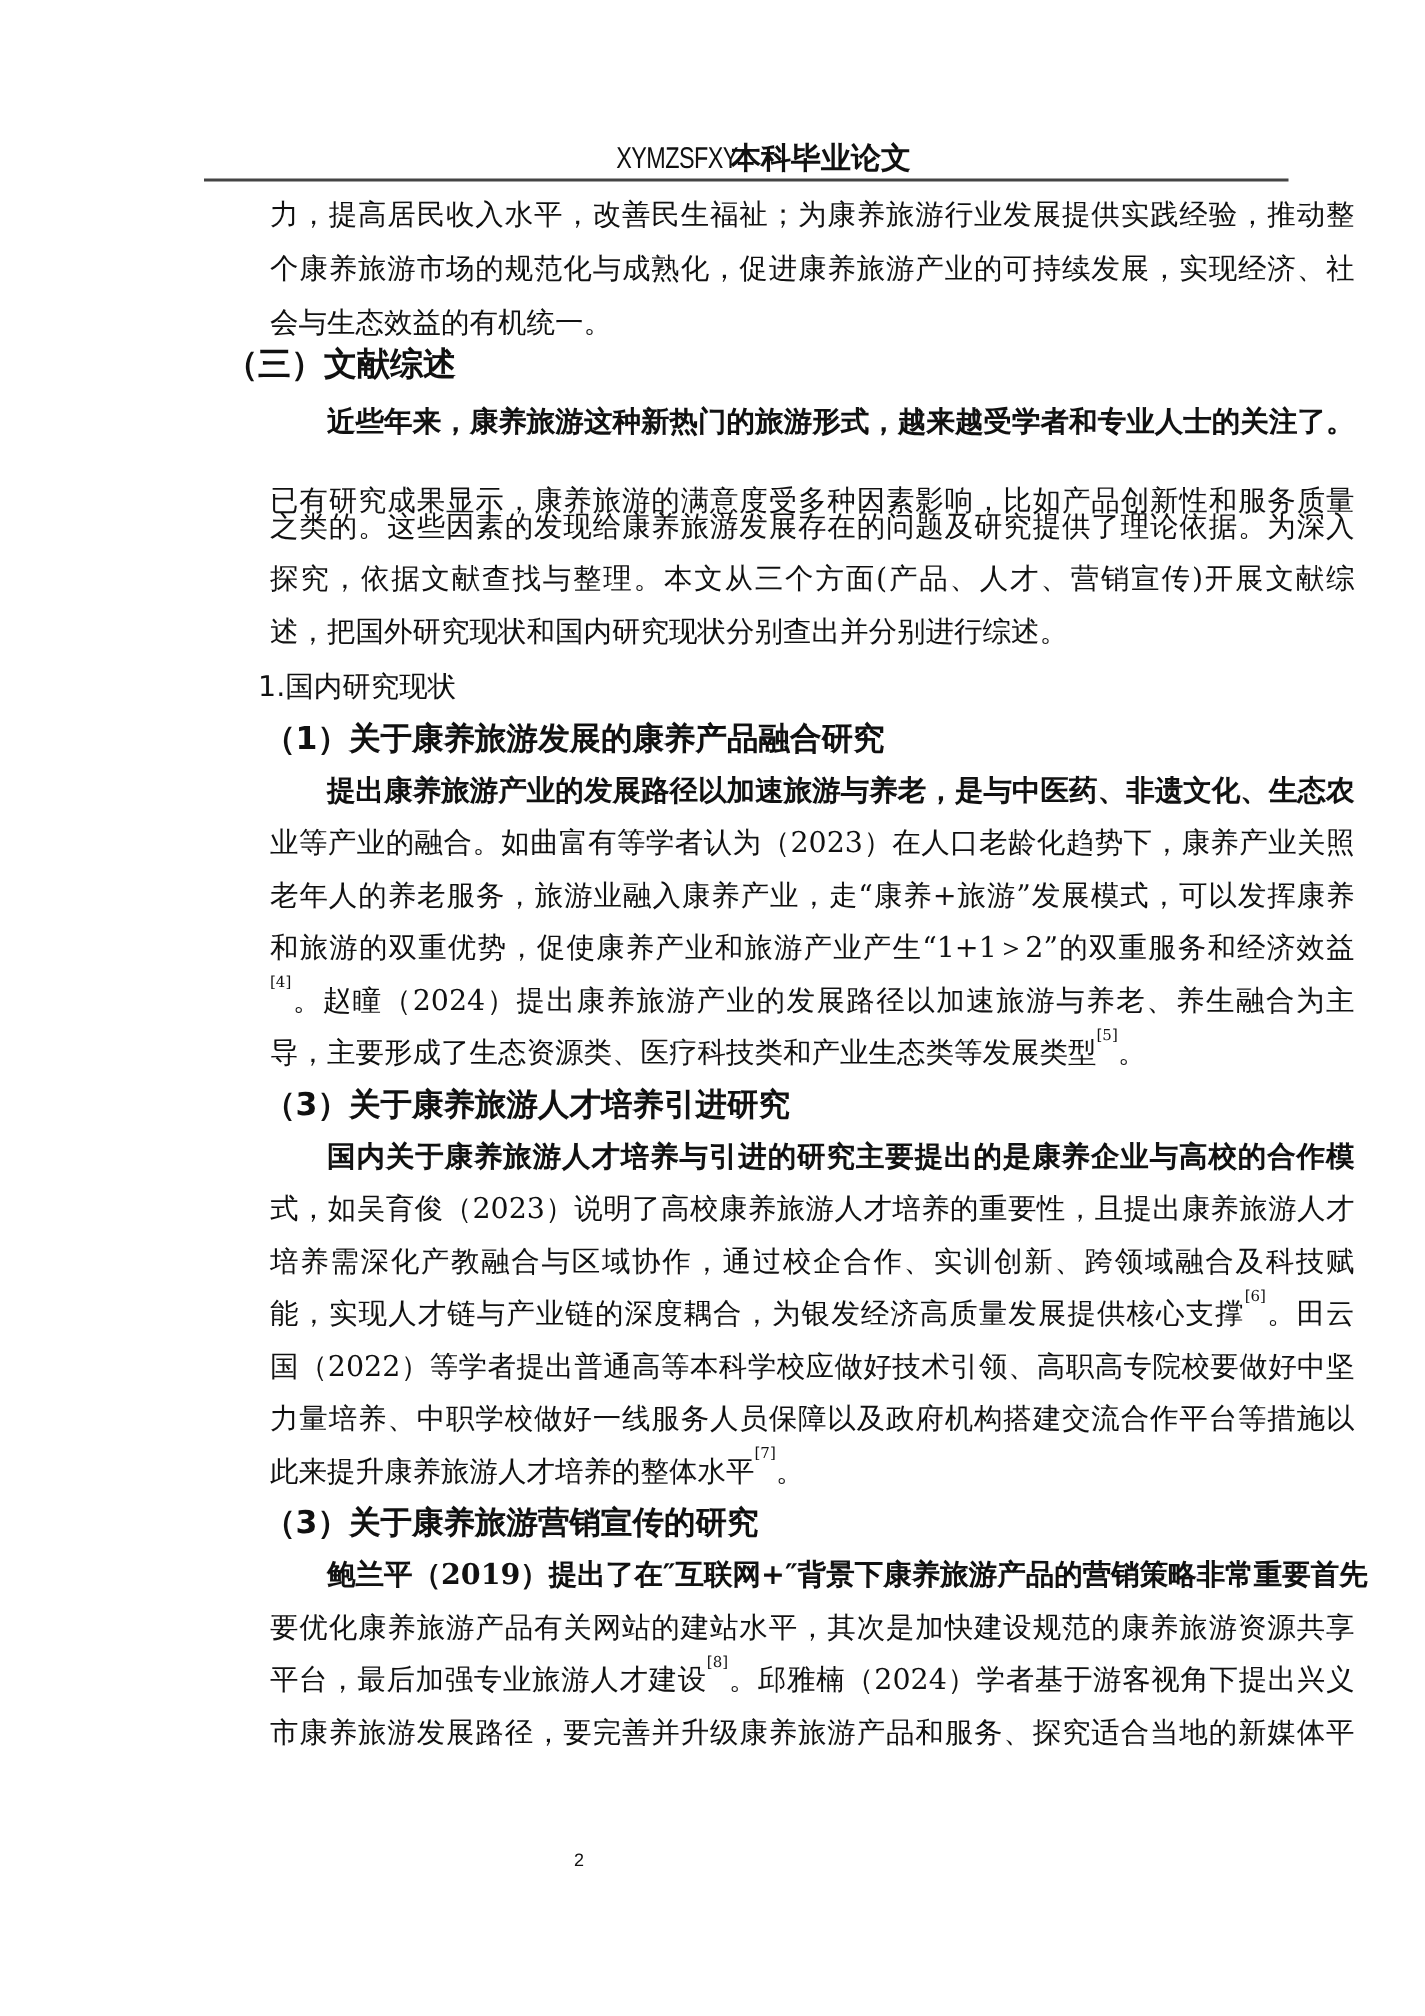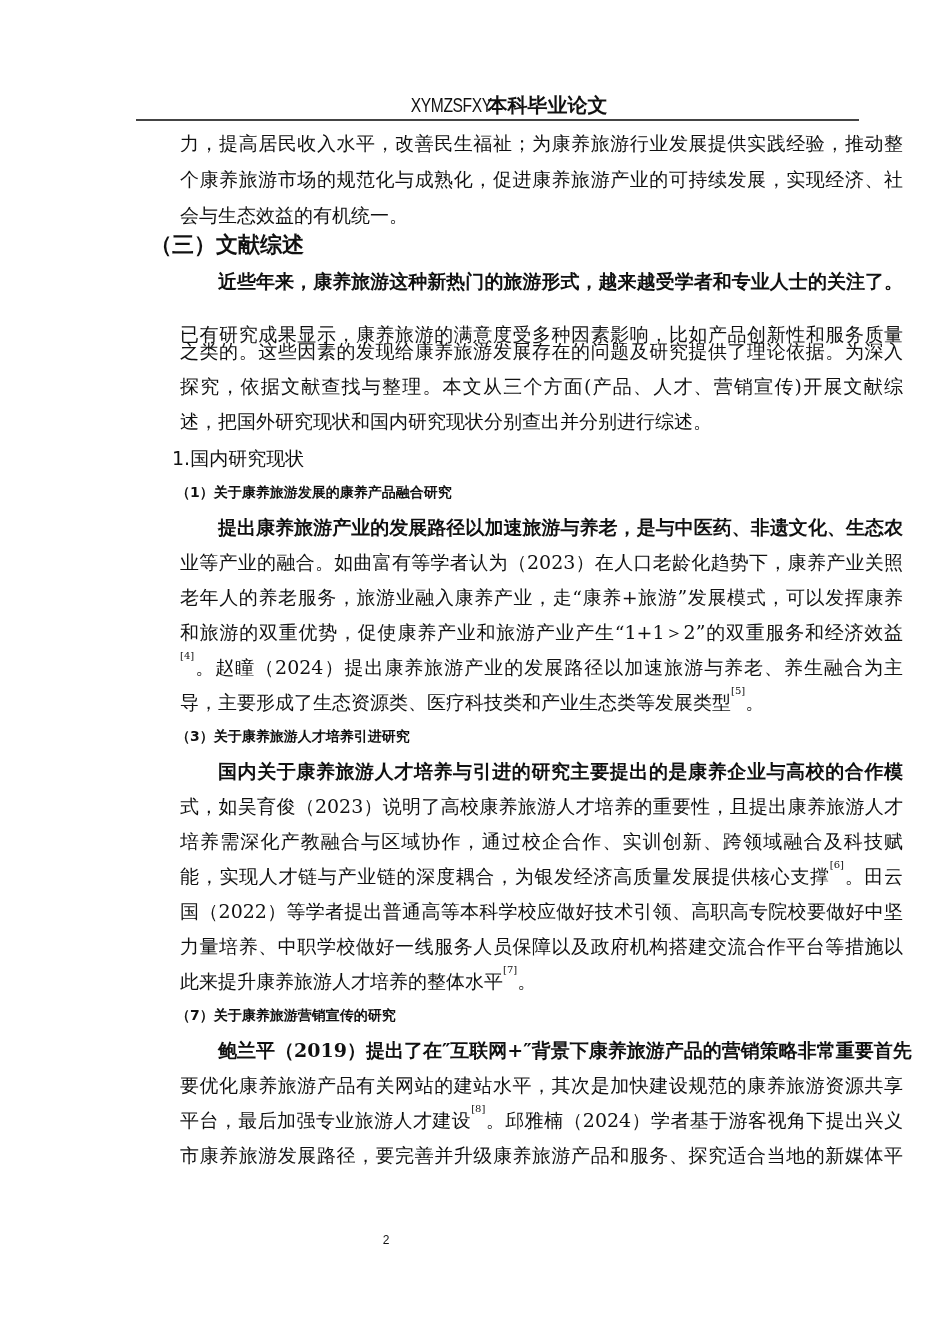--- a/index.html
+++ b/index.html
@@ -76,36 +76,36 @@
     .line.indent {
       left: 174px;
       width: 685px;
       font-weight: bold;
     }
     .h2 {
       position: absolute;
       left: 150px;
       font-size: 22px;
       line-height: 30px;
-      font-family: Liberation Serif, serif;
+      font-family: Liberation Mono, monospace;
       font-weight: bold;
       white-space: nowrap;
     }
     .h3 {
       position: absolute;
       left: 172px;
       font-size: 19px;
       line-height: 26px;
       font-family: "DejaVu Sans", sans-serif;
       white-space: nowrap;
     }
     .h4 {
       position: absolute;
       left: 176px;
-      font-size: 14px;
+      font-size: 21px;
       line-height: 24px;
       font-family: "DejaVu Sans", sans-serif;
       font-weight: bold;
       white-space: nowrap;
     }
     sup.cite {
       font-size: 10px;
       vertical-align: top;
       position: relative;
       top: -4px;
@@ -156,20 +156,20 @@
 
   <div class="h4" style="top:724px">（3）关于康养旅游人才培养引进研究</div>
   <div class="line indent" style="top:759px">国内关于康养旅游人才培养与引进的研究主要提出的是康养企业与高校的合作模</div>
   <div class="line" style="top:794px">式，如吴育俊（2023）说明了高校康养旅游人才培养的重要性，且提出康养旅游人才</div>
   <div class="line" style="top:829px">培养需深化产教融合与区域协作，通过校企合作、实训创新、跨领域融合及科技赋</div>
   <div class="line" style="top:864px"><span>能，实现人才链与产业链的深度耦合，为银发经济高质量发展提供核心支撑</span><sup class="cite">[6]</sup><span>。田云</span></div>
   <div class="line" style="top:899px">国（2022）等学者提出普通高等本科学校应做好技术引领、高职高专院校要做好中坚</div>
   <div class="line" style="top:934px">力量培养、中职学校做好一线服务人员保障以及政府机构搭建交流合作平台等措施以</div>
   <div class="line last" style="top:969px"><span>此来提升康养旅游人才培养的整体水平</span><sup class="cite">[7]</sup><span>。</span></div>
 
-  <div class="h4" style="top:1003px">（7）关于康养旅游营销宣传的研究</div>
+  <div class="h4" style="top:1003px">（3）关于康养旅游营销宣传的研究</div>
   <div class="line indent" style="top:1038px">鲍兰平（2019）提出了在″互联网+″背景下康养旅游产品的营销策略非常重要首先</div>
   <div class="line" style="top:1073px">要优化康养旅游产品有关网站的建站水平，其次是加快建设规范的康养旅游资源共享</div>
   <div class="line" style="top:1108px"><span>平台，最后加强专业旅游人才建设</span><sup class="cite">[8]</sup><span>。邱雅楠（2024）学者基于游客视角下提出兴义</span></div>
   <div class="line" style="top:1143px">市康养旅游发展路径，要完善并升级康养旅游产品和服务、探究适合当地的新媒体平</div>
 
   <div class="pagenum">2</div>
 </div>
 
 </body></html>

